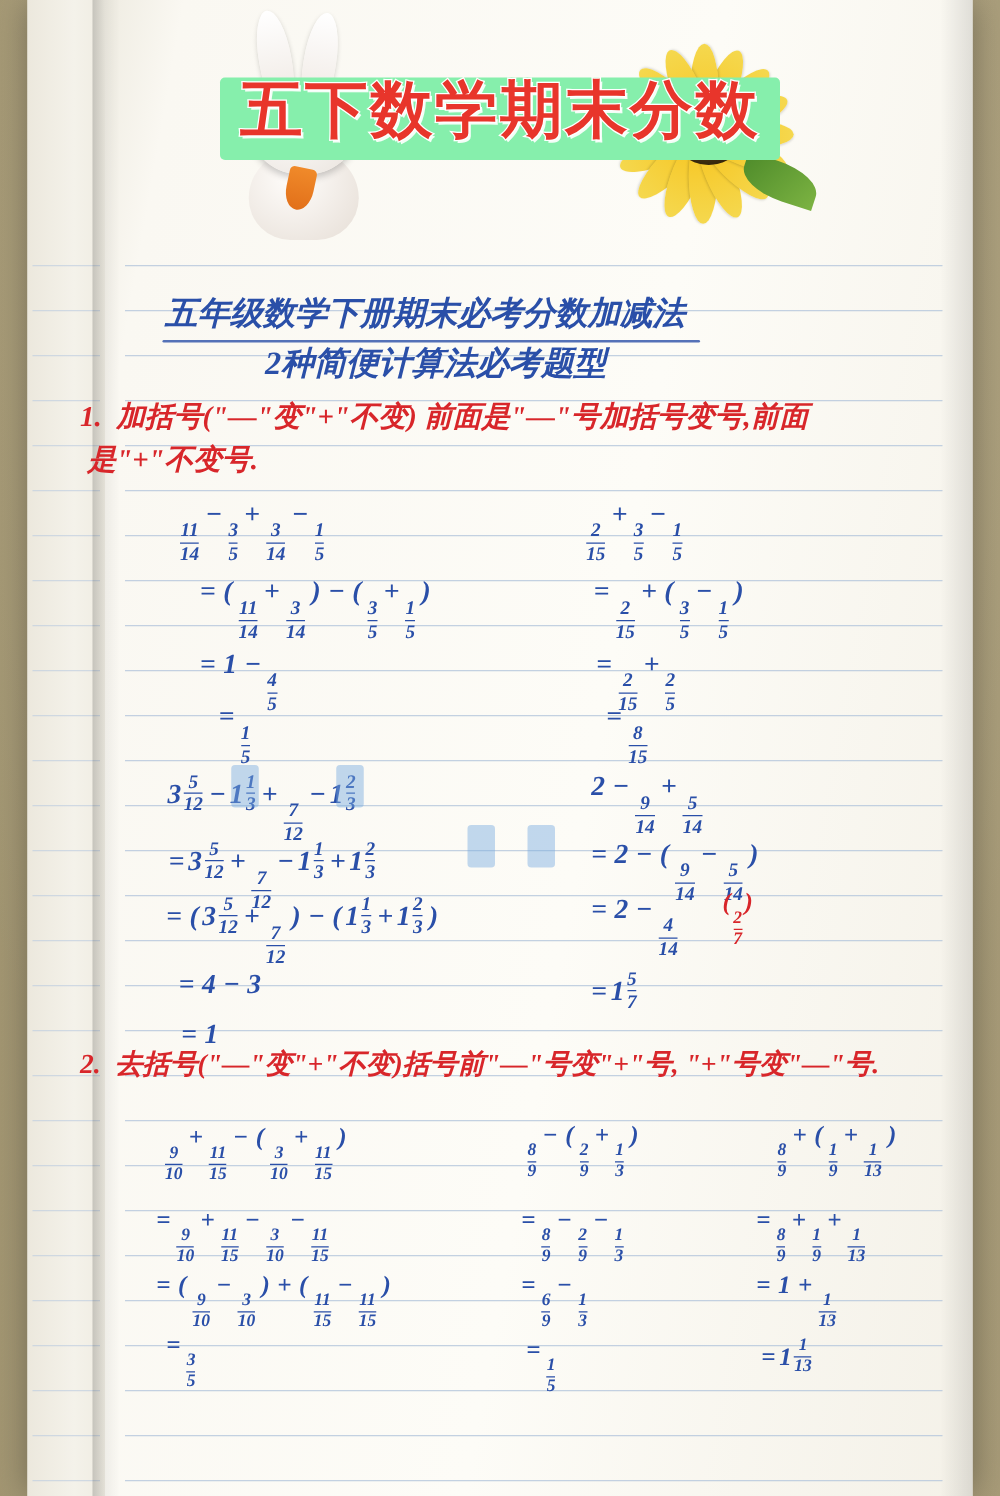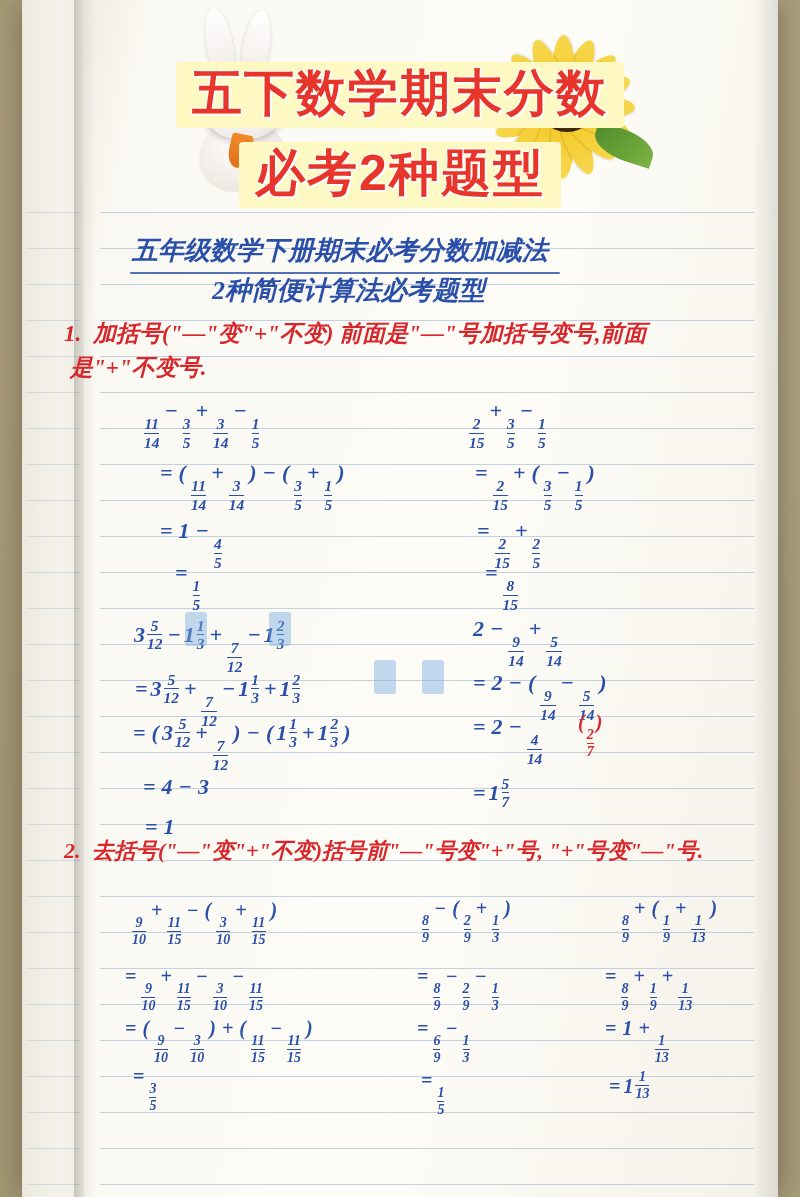--- a/index.html
+++ b/index.html
@@ -76,24 +76,24 @@
     position:absolute;left:50px;top:54px;width:60px;height:58px;border-radius:50%;
     background:radial-gradient(circle at 45% 40%,#6b4f1c,#3a2a0d);
     box-shadow:inset 0 0 12px rgba(0,0,0,.5);
   }
   .flower .leaf{position:absolute;left:106px;top:110px;width:62px;height:30px;border-radius:0 60% 0 60%;
     background:linear-gradient(120deg,#4e8b2a,#7cb342);transform:rotate(18deg);}
   
   .title-wrap{position:absolute;left:0;top:62px;width:800px;text-align:center;}
   .title-line{
     display:inline-block;
-    font-family:Liberation Sans, sans-serif;
+    font-family:Liberation Mono, monospace;
     font-weight:bold;font-size:50px;letter-spacing:2px;
     color:#e8352b;
-    background:#fef9c3;
+    background:#86efac;
     padding:3px 16px 7px;
     border-radius:4px;
     -webkit-text-stroke:2px #ffffff;
     paint-order:stroke fill;
     text-shadow:2px 2px 0 rgba(255,255,255,.9);
     line-height:1.12;
   }
   .title-line.second{margin-top:14px;}
   
   .ink{
@@ -476,14 +476,13 @@
     <div class="petal" style="transform: rotate(67.5deg);"></div>
     <div class="petal" style="transform: rotate(45deg);"></div>
     <div class="petal" style="transform: rotate(22.5deg);"></div>
     <div class="petal" style="transform: rotate(0deg);"></div>
   <div class="leaf"></div>
   <div class="center"></div>
 </div>
 
 <div class="title-wrap">
   <div class="title-line">五下数学期末分数</div><br>
-  <div class="title-line second">必考2种题型</div>
 </div>
 
 </body></html>

